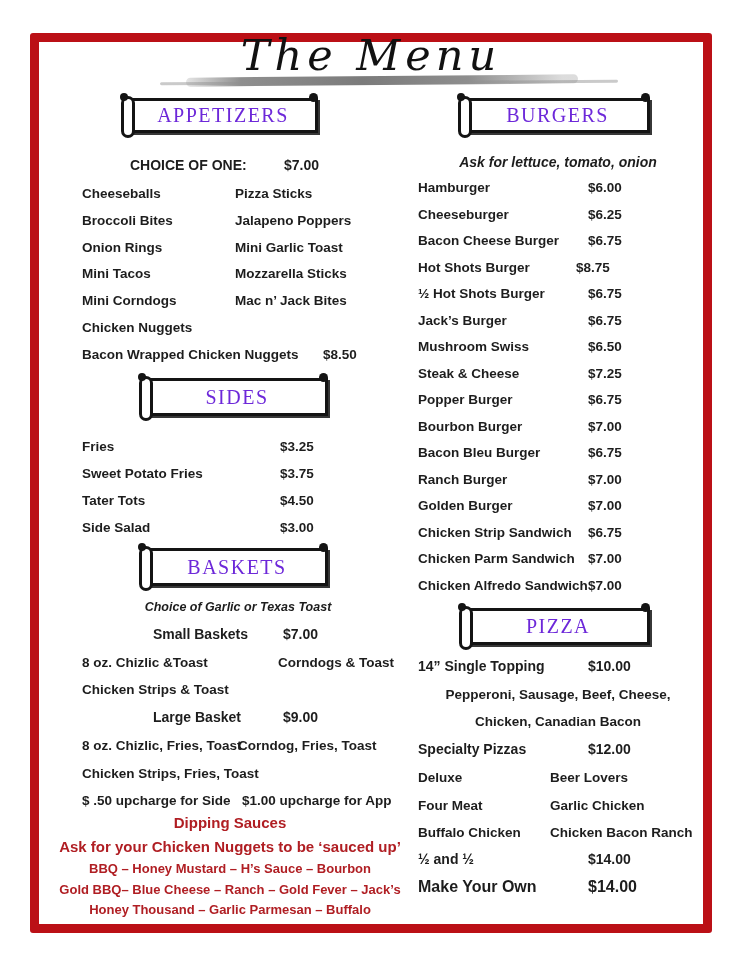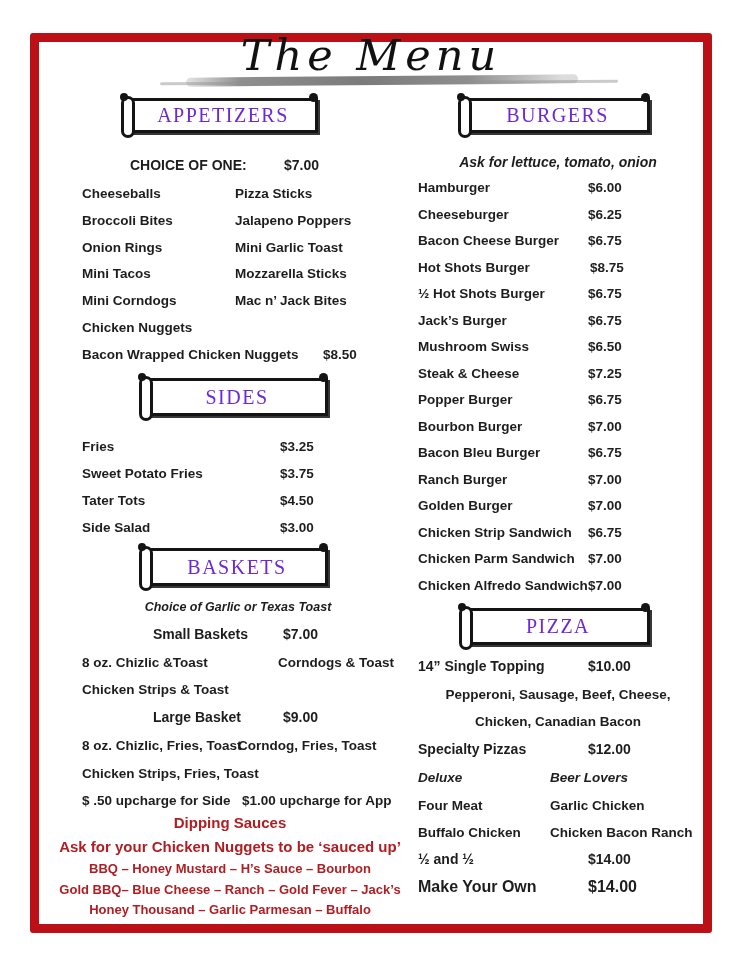--- a/index.html
+++ b/index.html
@@ -208,21 +208,21 @@
     <div class="r" style="height:26.5px;">
       <span class="n">Cheeseburger</span>
       <span class="p" style="left:170px;">$6.25</span>
     </div>
     <div class="r" style="height:26.5px;">
       <span class="n">Bacon Cheese Burger</span>
       <span class="p" style="left:170px;">$6.75</span>
     </div>
     <div class="r" style="height:26.5px;">
       <span class="n">Hot Shots Burger</span>
-      <span class="p" style="left:172px;">$8.75</span>
+      <span class="p" style="left:158px;">$8.75</span>
     </div>
     <div class="r" style="height:26.5px;">
       <span class="n">½ Hot Shots Burger</span>
       <span class="p" style="left:170px;">$6.75</span>
     </div>
     <div class="r" style="height:26.5px;">
       <span class="n">Jack’s Burger</span>
       <span class="p" style="left:170px;">$6.75</span>
     </div>
     <div class="r" style="height:26.5px;">
@@ -280,21 +280,21 @@
     <div class="r rc" style="height:28px;">
       <span>Pepperoni, Sausage, Beef, Cheese,</span>
     </div>
     <div class="r rc" style="height:27px;">
       <span>Chicken, Canadian Bacon</span>
     </div>
     <div class="r" style="height:28px; font-size:14px;">
       <span class="n">Specialty Pizzas</span>
       <span class="p" style="left:170px;">$12.00</span>
     </div>
-    <div class="r" style="height:28px;font-style:italic;">
+    <div class="r" style="height:28px;">
       <span class="n">Deluxe</span>
       <span class="p" style="left:132px;">Beer Lovers</span>
     </div>
     <div class="r" style="height:27px;">
       <span class="n">Four Meat</span>
       <span class="p" style="left:132px;">Garlic Chicken</span>
     </div>
     <div class="r" style="height:27px;">
       <span class="n">Buffalo Chicken</span>
       <span class="p" style="left:132px;">Chicken Bacon Ranch</span>

